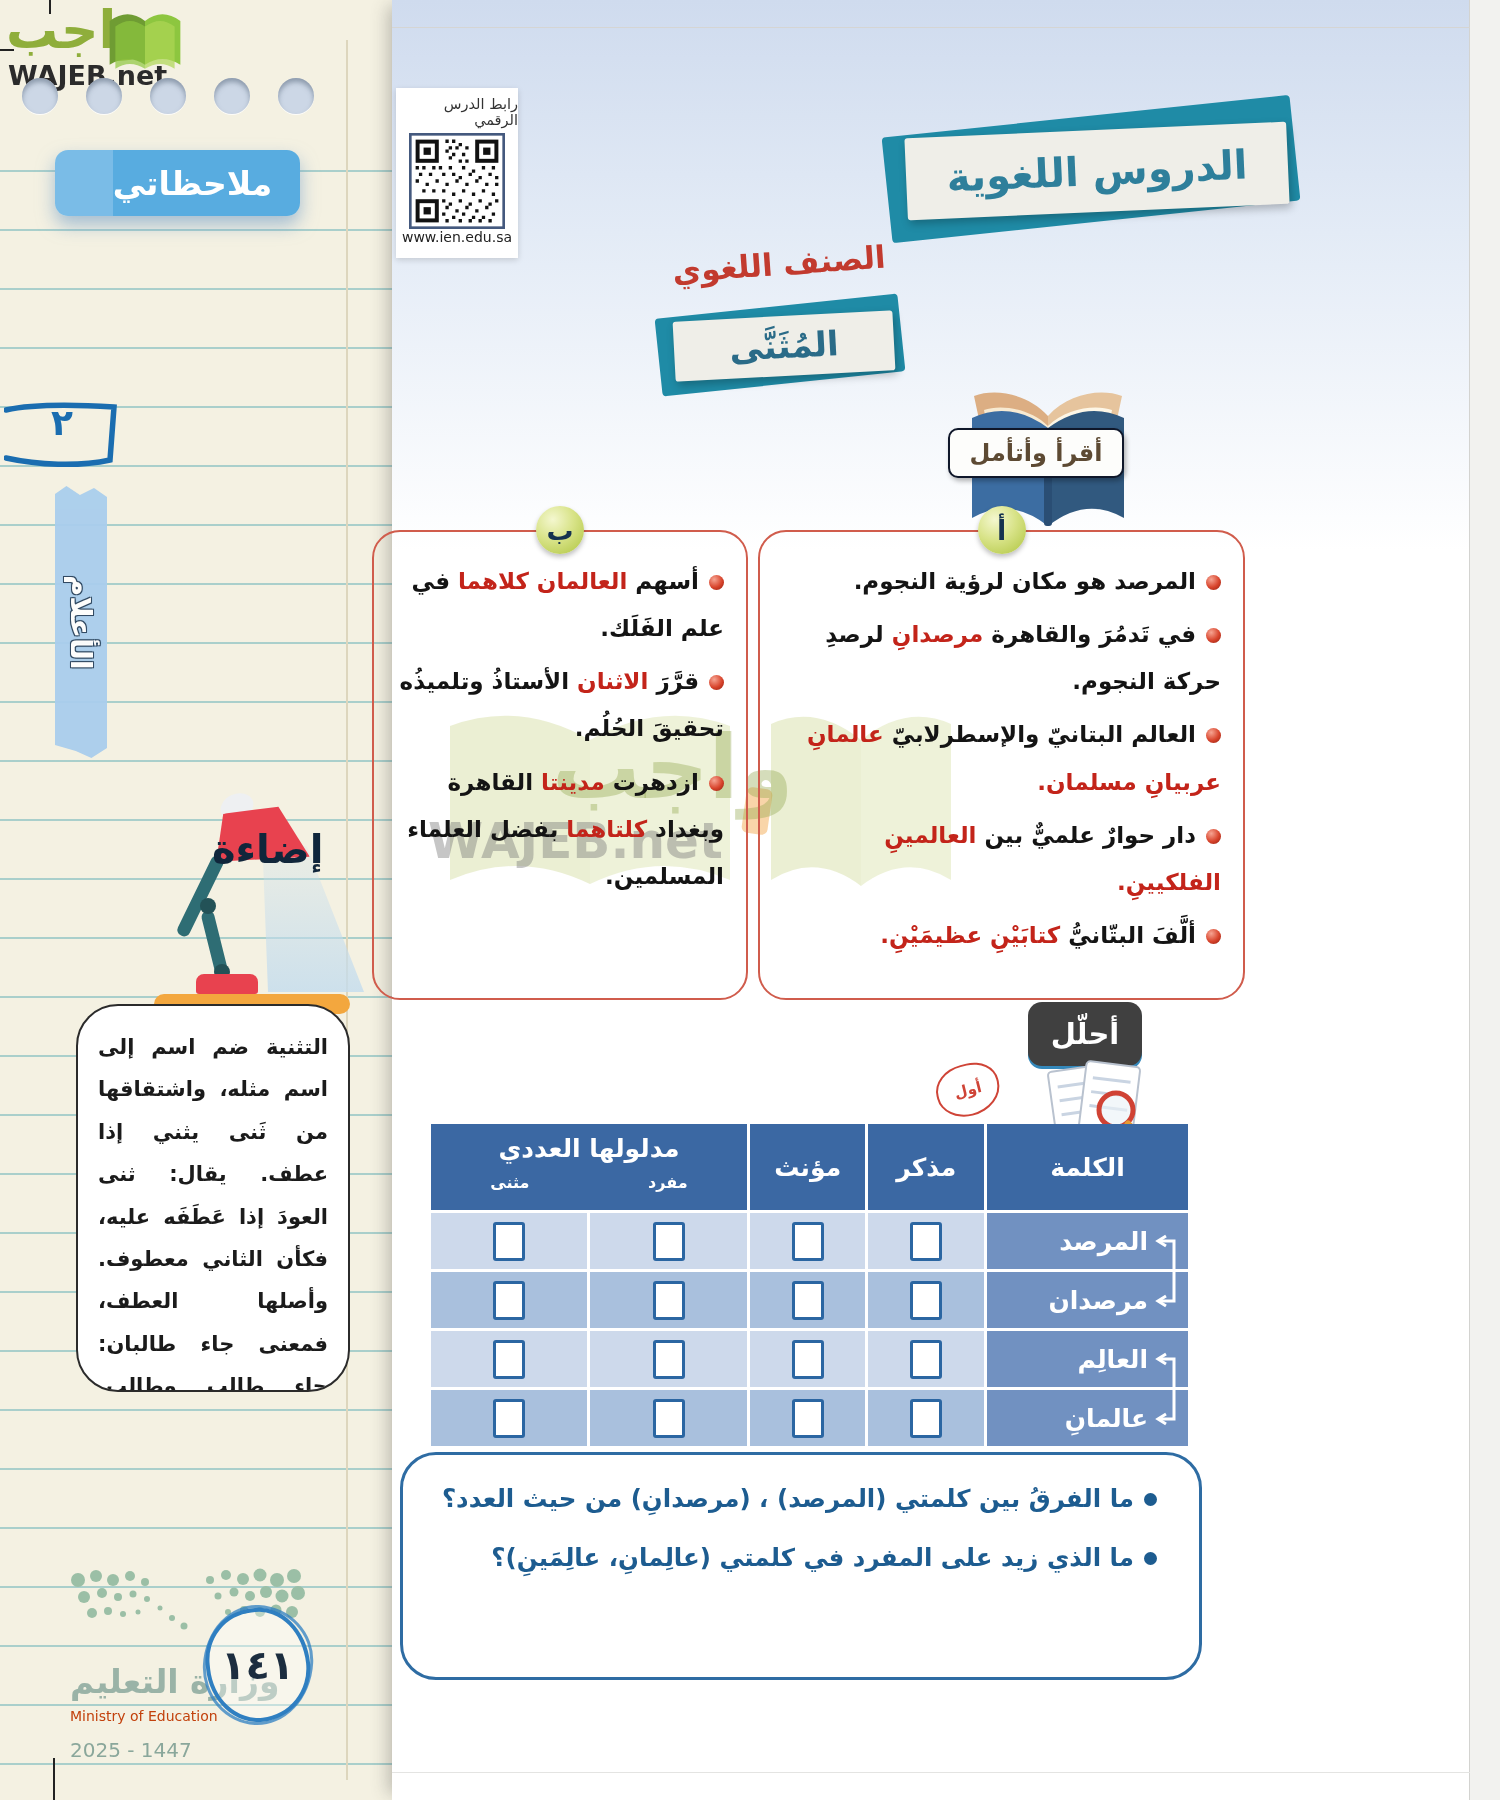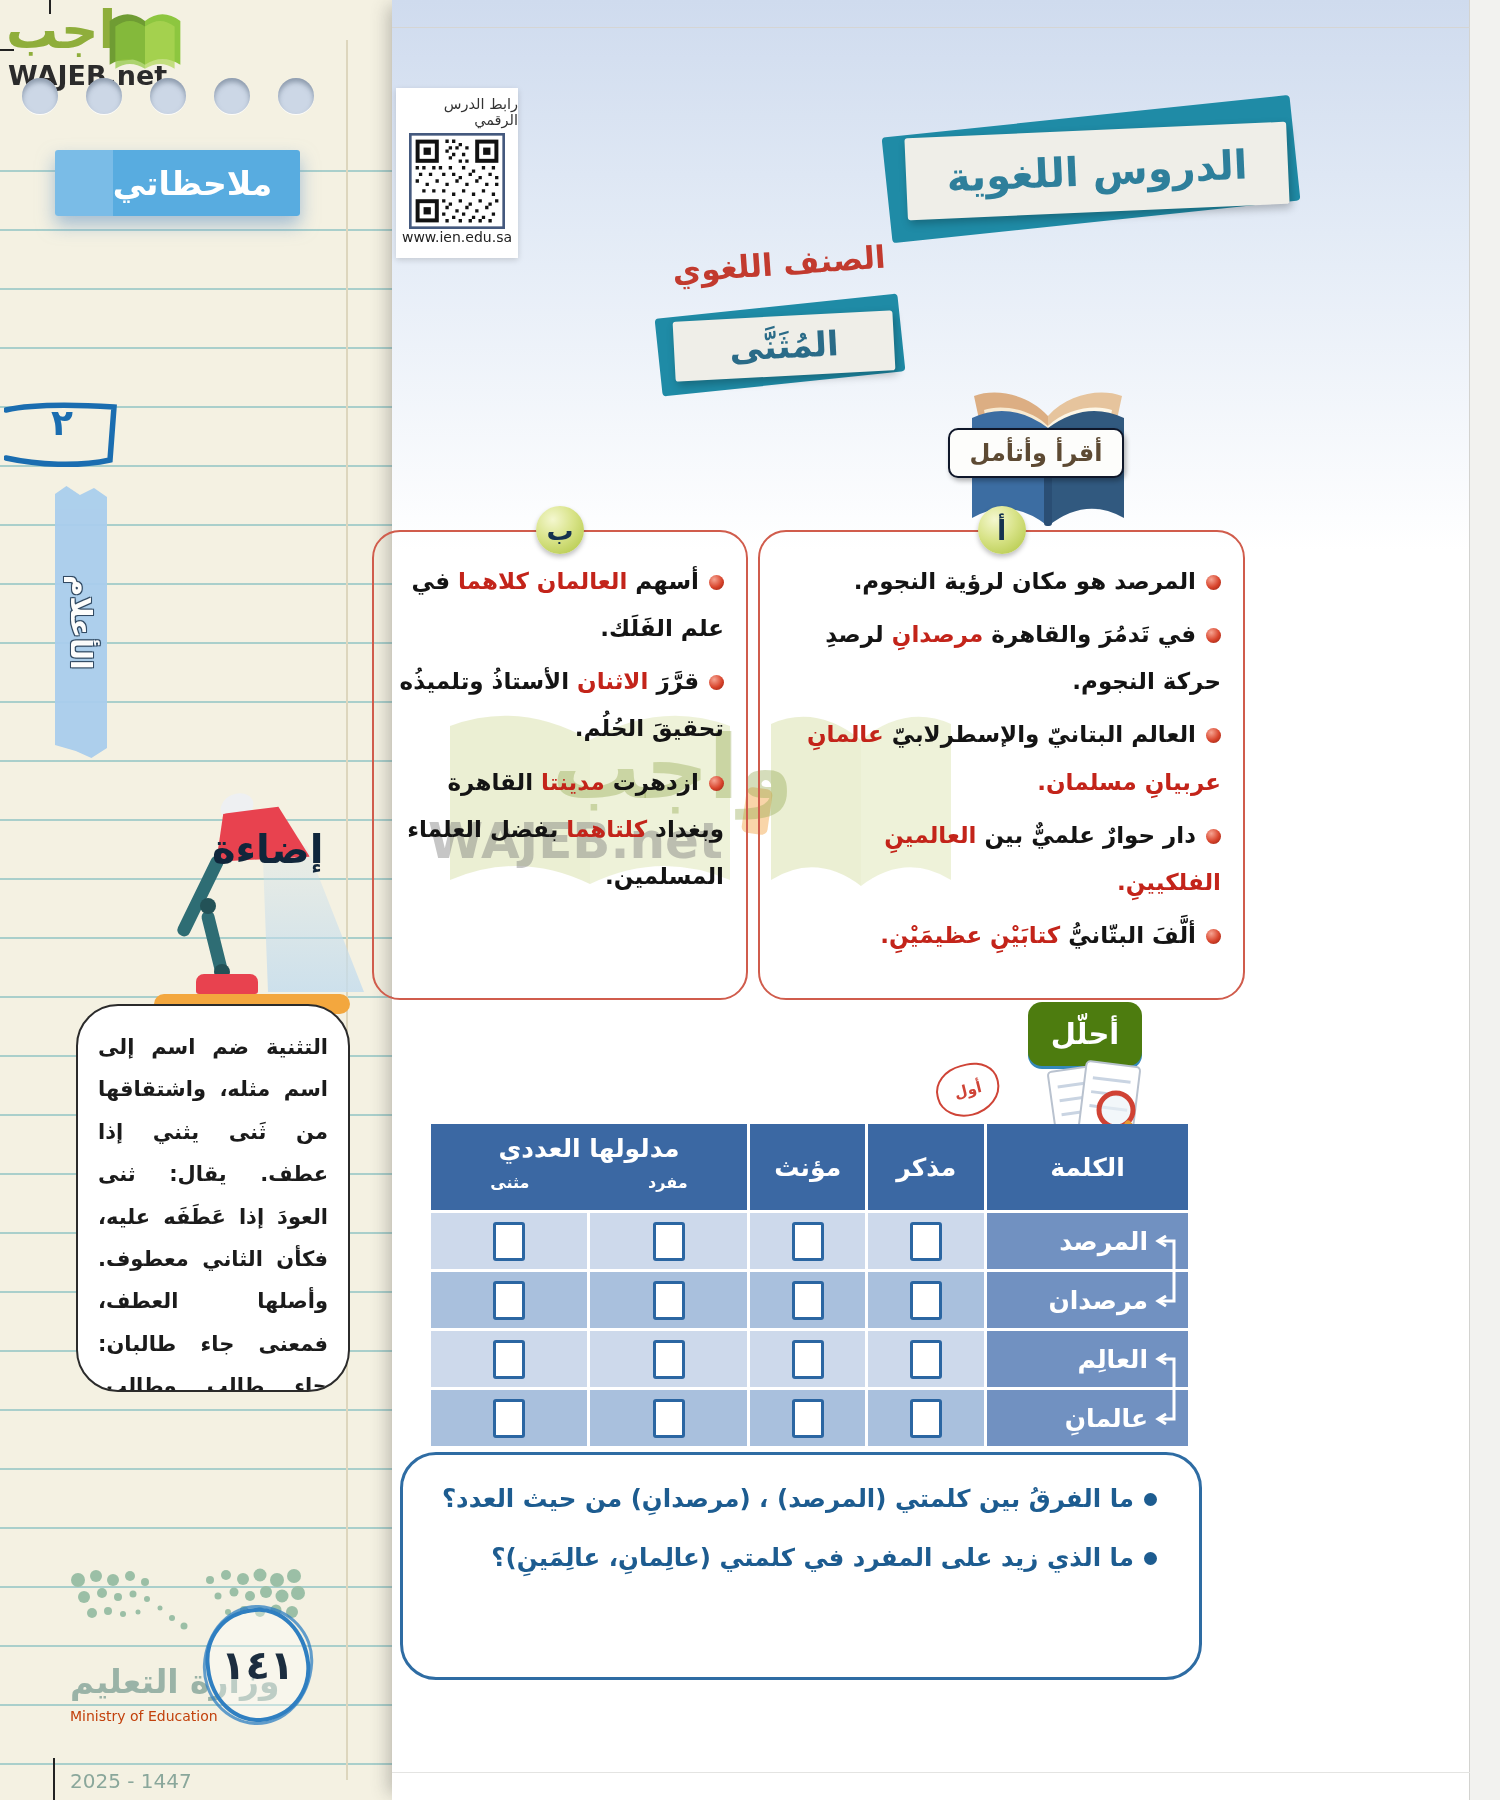--- a/index.html
+++ b/index.html
@@ -26,21 +26,21 @@
   .wajeb{position:absolute;left:6px;top:4px;width:310px;height:100px;}
   .wajeb .ar{position:absolute;left:0;top:0;font-size:52px;font-weight:bold;color:#8fae3b;line-height:1;}
   .wajeb .en{position:absolute;left:2px;top:56px;font-size:27px;font-weight:bold;color:#2b2b2b;}
   .wajeb svg{position:absolute;left:96px;top:0;}
 
   
   .hole{position:absolute;top:78px;width:36px;height:36px;border-radius:50%;background:#ccd7e6;
         box-shadow:inset 0 4px 5px rgba(90,105,125,.55),0 1px 0 rgba(255,255,255,.8);}
 
   
-  .notes-tab{position:absolute;left:55px;top:150px;width:245px;height:66px;border-radius:3px;
+  .notes-tab{position:absolute;left:55px;top:150px;width:245px;height:66px;border-radius:13px;
         background:linear-gradient(90deg,#7abce7 0 58px,#58ace0 58px);display:flex;align-items:center;justify-content:center;
         padding-left:30px;box-sizing:border-box;color:#fff;font-size:33px;font-weight:bold;
         box-shadow:0 9px 18px rgba(110,155,200,.6);}
 
   
   .unit2{position:absolute;left:4px;top:394px;width:116px;height:86px;}
   .unit2 .num{position:absolute;left:0;top:8px;width:100%;text-align:center;font-size:36px;font-weight:bold;color:#1a6db0;}
   .tape{position:absolute;left:55px;top:486px;width:52px;height:272px;background:#a9cdec;opacity:.95;
         clip-path:polygon(0 8px,22% 0,48% 9px,75% 2px,100% 11px,100% calc(100% - 10px),70% 100%,40% calc(100% - 7px),0 calc(100% - 13px));
         display:flex;align-items:center;justify-content:center;}
@@ -62,21 +62,21 @@
   .lamp .bar{position:absolute;left:14px;top:226px;width:196px;height:20px;background:#f3a73e;border-radius:10px;}
   .idaa-title{position:absolute;left:212px;top:826px;font-size:40px;font-weight:bold;color:#10263b;}
   .idaa-box{position:absolute;left:76px;top:1004px;width:274px;height:388px;background:#fff;border:2.5px solid #2b2b2b;
         border-radius:42px;box-sizing:border-box;padding:20px 20px;overflow:hidden;}
   .idaa-box p{margin:0;direction:rtl;text-align:justify;font-size:21px;font-weight:bold;color:#1b1b1b;line-height:2.02;}
 
   
   .ministry{position:absolute;left:60px;top:1566px;width:330px;height:220px;}
   .ministry .m-ar{position:absolute;left:10px;top:96px;font-size:33px;font-weight:bold;color:#9ab3a7;}
   .ministry .m-en{position:absolute;left:10px;top:142px;font-size:14px;color:#c2410c;}
-  .ministry .m-yr{position:absolute;left:10px;top:172px;font-size:20px;color:#8aa79b;margin-top:31px;}
+  .ministry .m-yr{position:absolute;left:10px;top:172px;font-size:20px;color:#8aa79b;}
   .pagenum{position:absolute;left:206px;top:1608px;width:96px;height:106px;border:4px solid #2f7fc1;
         border-radius:50% 48% 52% 50% / 46% 54% 48% 52%;transform:rotate(-6deg);
         display:flex;align-items:center;justify-content:center;background:rgba(255,255,255,.35);}
   .pagenum::after{content:'';position:absolute;inset:-7px;border:3px solid #2f7fc1;opacity:.75;
         border-radius:48% 52% 50% 50% / 52% 46% 54% 48%;transform:rotate(9deg);}
   .pagenum span{font-size:40px;font-weight:bold;color:#1c2d3f;transform:rotate(6deg);}
 
   
   .qr-card{position:absolute;left:396px;top:88px;width:122px;height:170px;background:#fff;
         box-shadow:0 2px 6px rgba(0,0,0,.15);display:flex;flex-direction:column;align-items:center;padding-top:8px;box-sizing:border-box;}
@@ -116,21 +116,21 @@
   .rbox.b{left:372px;width:376px;}
   .badge{position:absolute;top:-26px;left:50%;transform:translateX(-50%);width:48px;height:48px;border-radius:50%;
         background:radial-gradient(circle at 35% 28%,#f4f7cf,#d8e388 45%,#aec43e);box-shadow:0 3px 5px rgba(0,0,0,.25);
         display:flex;align-items:center;justify-content:center;font-size:27px;font-weight:bold;color:#15324f;}
   .bullet-item{font-size:23px;font-weight:bold;color:#141414;line-height:2.05;margin-bottom:6px;text-align:right;}
   .b-dot{display:inline-block;width:15px;height:15px;border-radius:50%;margin-left:10px;vertical-align:-1px;
         background:radial-gradient(circle at 35% 30%,#f6a492,#d8442c 55%,#8f1d0e);}
   .red{color:#c3241a;}
 
   
-  .analyze-pill{position:absolute;left:1028px;top:1002px;width:114px;height:64px;background:#4d7c0f;border-radius:14px;
+  .analyze-pill{position:absolute;left:1028px;top:1002px;width:114px;height:64px;background:#404040;border-radius:14px;
         display:flex;align-items:center;justify-content:center;color:#fff;font-size:29px;font-weight:bold;
         box-shadow:0 3px 0 #3488bb;}
   .stamp{position:absolute;left:936px;top:1064px;width:60px;height:48px;border:2px solid #cf4437;color:#cf4437;
         border-radius:50% 45% 55% 50%;transform:rotate(-14deg);display:flex;align-items:center;justify-content:center;
         font-size:15px;font-weight:bold;}
   .docs{position:absolute;left:1040px;top:1052px;width:116px;height:104px;}
 
   
   .tablewrap{position:absolute;left:443px;top:1124px;width:745px;height:330px;direction:rtl;display:grid;
         grid-template-columns:27% 15.5% 15.5% 21% 21%;grid-template-rows:86px;grid-auto-rows:56px;gap:3px;background:#fff;}

